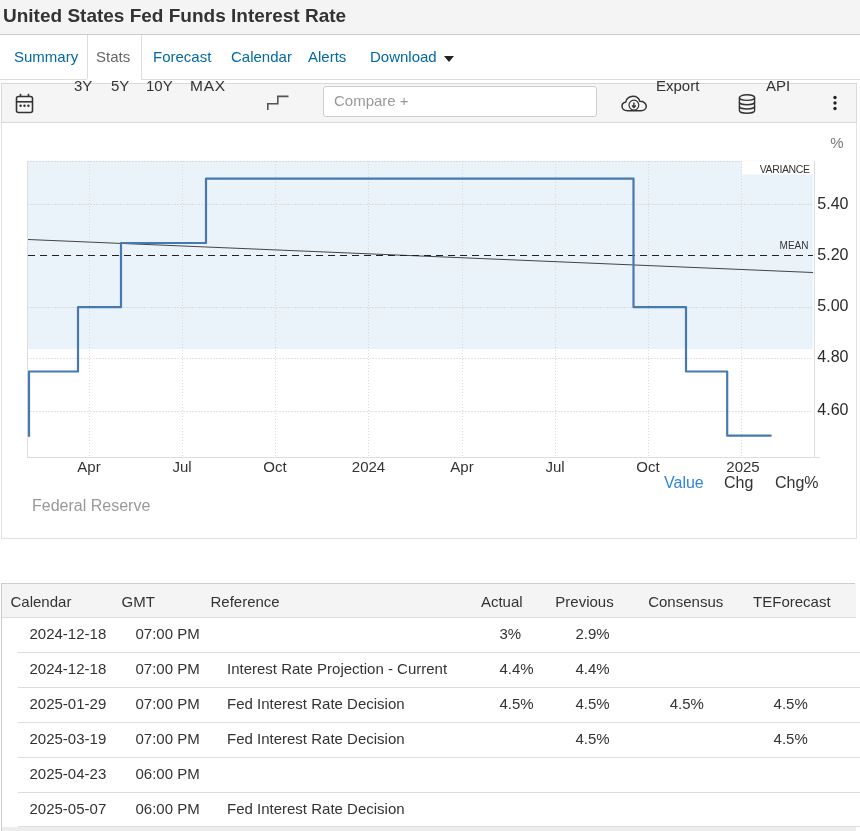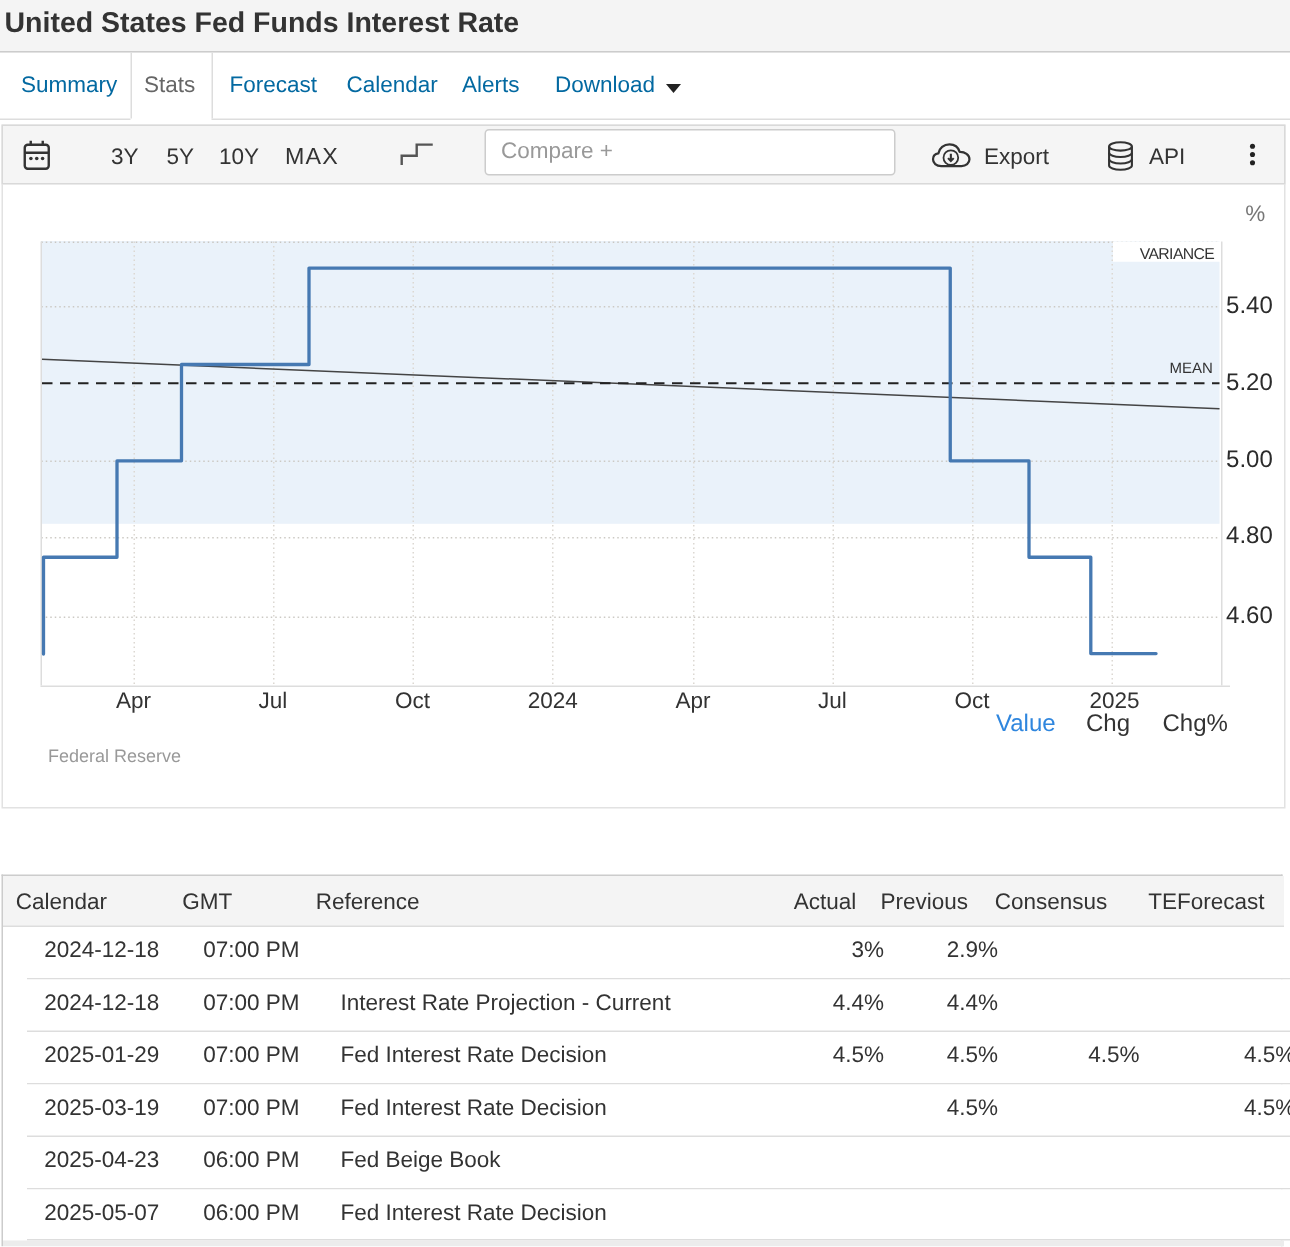--- a/index.html
+++ b/index.html
@@ -11,33 +11,33 @@
   #hdr h1{margin:0;padding:0 0 0 3px;font-size:19px;line-height:32px;color:#333;}
   
   .tabtxt{top:35px;height:44px;line-height:44px;font-size:15px;color:#0369a1;}
   #tabline1{left:0;top:79px;width:87px;height:0;border-top:1px solid #ddd;}
   #tabline2{left:141px;top:79px;width:719px;height:0;border-top:1px solid #ddd;}
   #tabvl1{left:87px;top:35px;width:0;height:44px;border-left:1px solid #ddd;}
   #tabvl2{left:141px;top:35px;width:0;height:44px;border-left:1px solid #ddd;}
   
   #card{left:1px;top:83px;width:854px;height:454px;border:1px solid #e2e2e2;background:#fff;}
   #toolbar{left:1px;top:83px;width:854px;height:38px;background:#f5f5f5;border:1px solid #d9d9d9;}
-  .tbtxt{top:84px;height:42px;line-height:42px;font-size:15px;color:#333;}
+  .tbtxt{top:65px;height:42px;line-height:42px;font-size:15px;color:#333;}
   #cmp{left:323px;top:86px;width:272px;height:29px;background:#fff;border:1px solid #ccc;border-radius:3px;}
   #cmp span{display:block;margin:5px 0 0 10px;font-size:15px;color:#999;}
   
-  .f12{font-size:12px;color:#999;text-align:center;}
+  .f12{font-size:16px;color:#999;text-align:center;}
   .ftr{top:473px;height:20px;line-height:20px;font-size:16px;color:#333;}
   
   #tblwrap{left:1px;top:583px;width:854px;height:248px;border:1px solid #ccc;border-bottom:none;box-sizing:border-box;}
   #thead{left:2px;top:584px;width:854px;height:34px;background:#f4f4f4;border-bottom:1px solid #ddd;box-sizing:border-box;}
   .trow{left:18px;width:854px;height:35px;background:#fff;border-bottom:1px solid #ddd;box-sizing:border-box;}
   .tc{position:absolute;font-size:15px;color:#333;top:0;height:31px;line-height:31px;white-space:nowrap;}
   #thead .tc{height:35px;line-height:35px;}
-  .ctr{text-align:right;width:90px;}
+  .ctr{text-align:left;width:90px;}
   #botstrip{left:2px;top:827px;width:854px;height:4px;background:#ececec;}
 </style>
 </head>
 <body>
   <div id="hdr" class="abs">
     <h1>United States Fed Funds Interest Rate</h1>
   </div>
 
   <span class="abs tabtxt" style="left:14px;">Summary</span>
   <span class="abs tabtxt" style="left:96px;color:#666;">Stats</span>
@@ -189,20 +189,19 @@
   <div class="abs trow" style="top:723px;">
     <span class="tc" style="left:11.5px;">2025-03-19</span>
     <span class="tc" style="left:117.5px;">07:00&nbsp;PM</span>
     <span class="tc" style="left:209px;">Fed Interest Rate Decision</span>
     <span class="tc ctr" style="left:557.4px;">4.5%</span>
     <span class="tc ctr" style="left:755.6px;">4.5%</span>
   </div>
   <div class="abs trow" style="top:758px;">
     <span class="tc" style="left:11.5px;">2025-04-23</span>
     <span class="tc" style="left:117.5px;">06:00&nbsp;PM</span>
-    <span class="tc" style="left:209px;">Fed Beige Book</span>
   </div>
   <div class="abs trow" style="top:793px;height:34px;">
     <span class="tc" style="left:11.5px;">2025-05-07</span>
     <span class="tc" style="left:117.5px;">06:00&nbsp;PM</span>
     <span class="tc" style="left:209px;">Fed Interest Rate Decision</span>
   </div>
   <div id="botstrip" class="abs"></div>
 
 </body></html>

